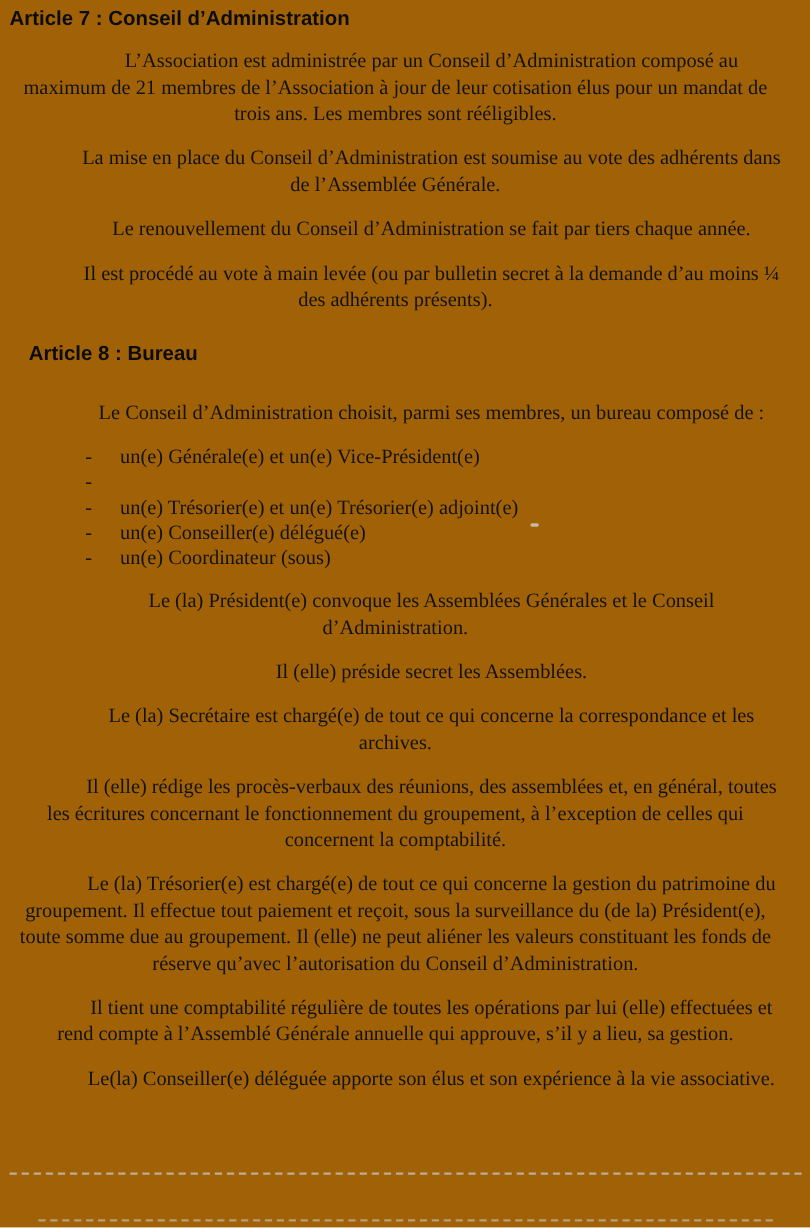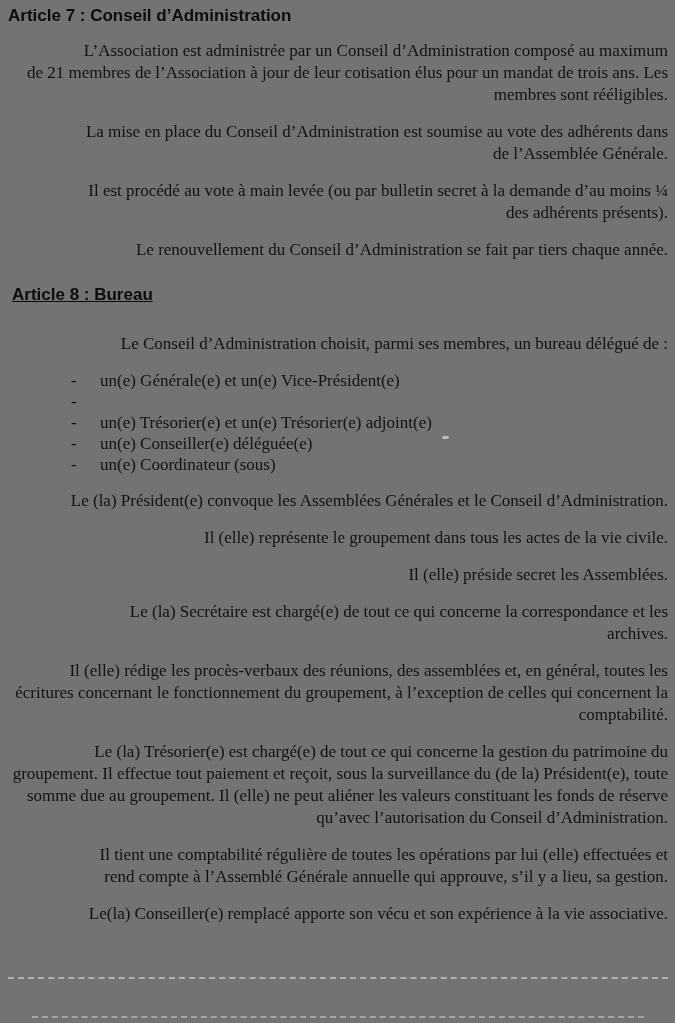--- a/index.html
+++ b/index.html
@@ -4,45 +4,44 @@
 <style>
   html, body {
     margin: 0;
     padding: 0;
     background: #ffffff;
   }
   .page {
     position: relative;
     width: 675px;
     height: 1023px;
-    background: #737373;
+    background: #a16207;
     overflow: hidden;
     box-sizing: border-box;
-    padding: 6px 7px 0 8px;
+    padding: 6px 24px 0 8px;
     color: #121212;
     font-family: "Liberation Serif", "DejaVu Serif", serif;
     font-size: 17px;
     line-height: 22px;
   }
   .heading {
     font-family: "Liberation Sans", "DejaVu Sans", sans-serif;
     font-weight: bold;
     font-size: 17px;
     line-height: 20px;
     margin: 0 0 14px 0;
     color: #0c0c0c;
   }
   .heading.second {
-    margin: 24px 0 28px 4px;
-    text-decoration: underline;
+    margin: 24px 0 28px 16px;
   }
   p.body-para {
     margin: 11px 0 15px 0;
     text-indent: 60px;
-    text-align: right;
+    text-align: center;
   }
   ul.bureau-list {
     list-style: none;
     margin: 0 0 15px 0;
     padding: 0;
   }
   ul.bureau-list li {
     display: flex;
     line-height: 21px;
     padding-left: 63px;
@@ -80,55 +79,54 @@
 </style>
 </head>
 <body>
 
 <div class="page">
 
   <h1 class="heading">Article 7 : Conseil d’Administration</h1>
 
   <p class="body-para">L’Association est administrée par un Conseil d’Administration composé au maximum de 21 membres de l’Association à jour de leur cotisation élus pour un mandat de trois ans. Les membres sont rééligibles.</p>
   <p class="body-para">La mise en place du Conseil d’Administration est soumise au vote des adhérents dans de l’Assemblée Générale.</p>
+  <p class="body-para">Le renouvellement du Conseil d’Administration se fait par tiers chaque année.</p>
   <p class="body-para">Il est procédé au vote à main levée (ou par bulletin secret à la demande d’au moins ¼ des adhérents présents).</p>
-  <p class="body-para">Le renouvellement du Conseil d’Administration se fait par tiers chaque année.</p>
 
   <h1 class="heading second">Article 8 : Bureau</h1>
 
-  <p class="body-para">Le Conseil d’Administration choisit, parmi ses membres, un bureau délégué de :</p>
+  <p class="body-para">Le Conseil d’Administration choisit, parmi ses membres, un bureau composé de :</p>
 
   <ul class="bureau-list">
     <li>
       <span class="marker">-</span>
       <span>un(e) Générale(e) et un(e) Vice-Président(e)</span>
     </li>
     <li>
       <span class="marker">-</span>
     </li>
     <li>
       <span class="marker">-</span>
       <span>un(e) Trésorier(e) et un(e) Trésorier(e) adjoint(e)</span>
     </li>
     <li>
       <span class="marker">-</span>
-      <span>un(e) Conseiller(e) déléguée(e)</span>
+      <span>un(e) Conseiller(e) délégué(e)</span>
     </li>
     <li>
       <span class="marker">-</span>
       <span>un(e) Coordinateur (sous)</span>
     </li>
   </ul>
 
   <p class="body-para">Le (la) Président(e) convoque les Assemblées Générales et le Conseil d’Administration.</p>
-  <p class="body-para">Il (elle) représente le groupement dans tous les actes de la vie civile.</p>
   <p class="body-para">Il (elle) préside secret les Assemblées.</p>
   <p class="body-para">Le (la) Secrétaire est chargé(e) de tout ce qui concerne la correspondance et les archives.</p>
   <p class="body-para">Il (elle) rédige les procès-verbaux des réunions, des assemblées et, en général, toutes les écritures concernant le fonctionnement du groupement, à l’exception de celles qui concernent la comptabilité.</p>
   <p class="body-para">Le (la) Trésorier(e) est chargé(e) de tout ce qui concerne la gestion du patrimoine du groupement. Il effectue tout paiement et reçoit, sous la surveillance du (de la) Président(e), toute somme due au groupement. Il (elle) ne peut aliéner les valeurs constituant les fonds de réserve qu’avec l’autorisation du Conseil d’Administration.</p>
   <p class="body-para">Il tient une comptabilité régulière de toutes les opérations par lui (elle) effectuées et rend compte à l’Assemblé Générale annuelle qui approuve, s’il y a lieu, sa gestion.</p>
-  <p class="body-para">Le(la) Conseiller(e) remplacé apporte son vécu et son expérience à la vie associative.</p>
+  <p class="body-para">Le(la) Conseiller(e) déléguée apporte son élus et son expérience à la vie associative.</p>
 
   <div class="scan-dot"></div>
   <div class="scan-line mid"></div>
   <div class="scan-line bottom"></div>
 
 </div>
 
 </body></html>

